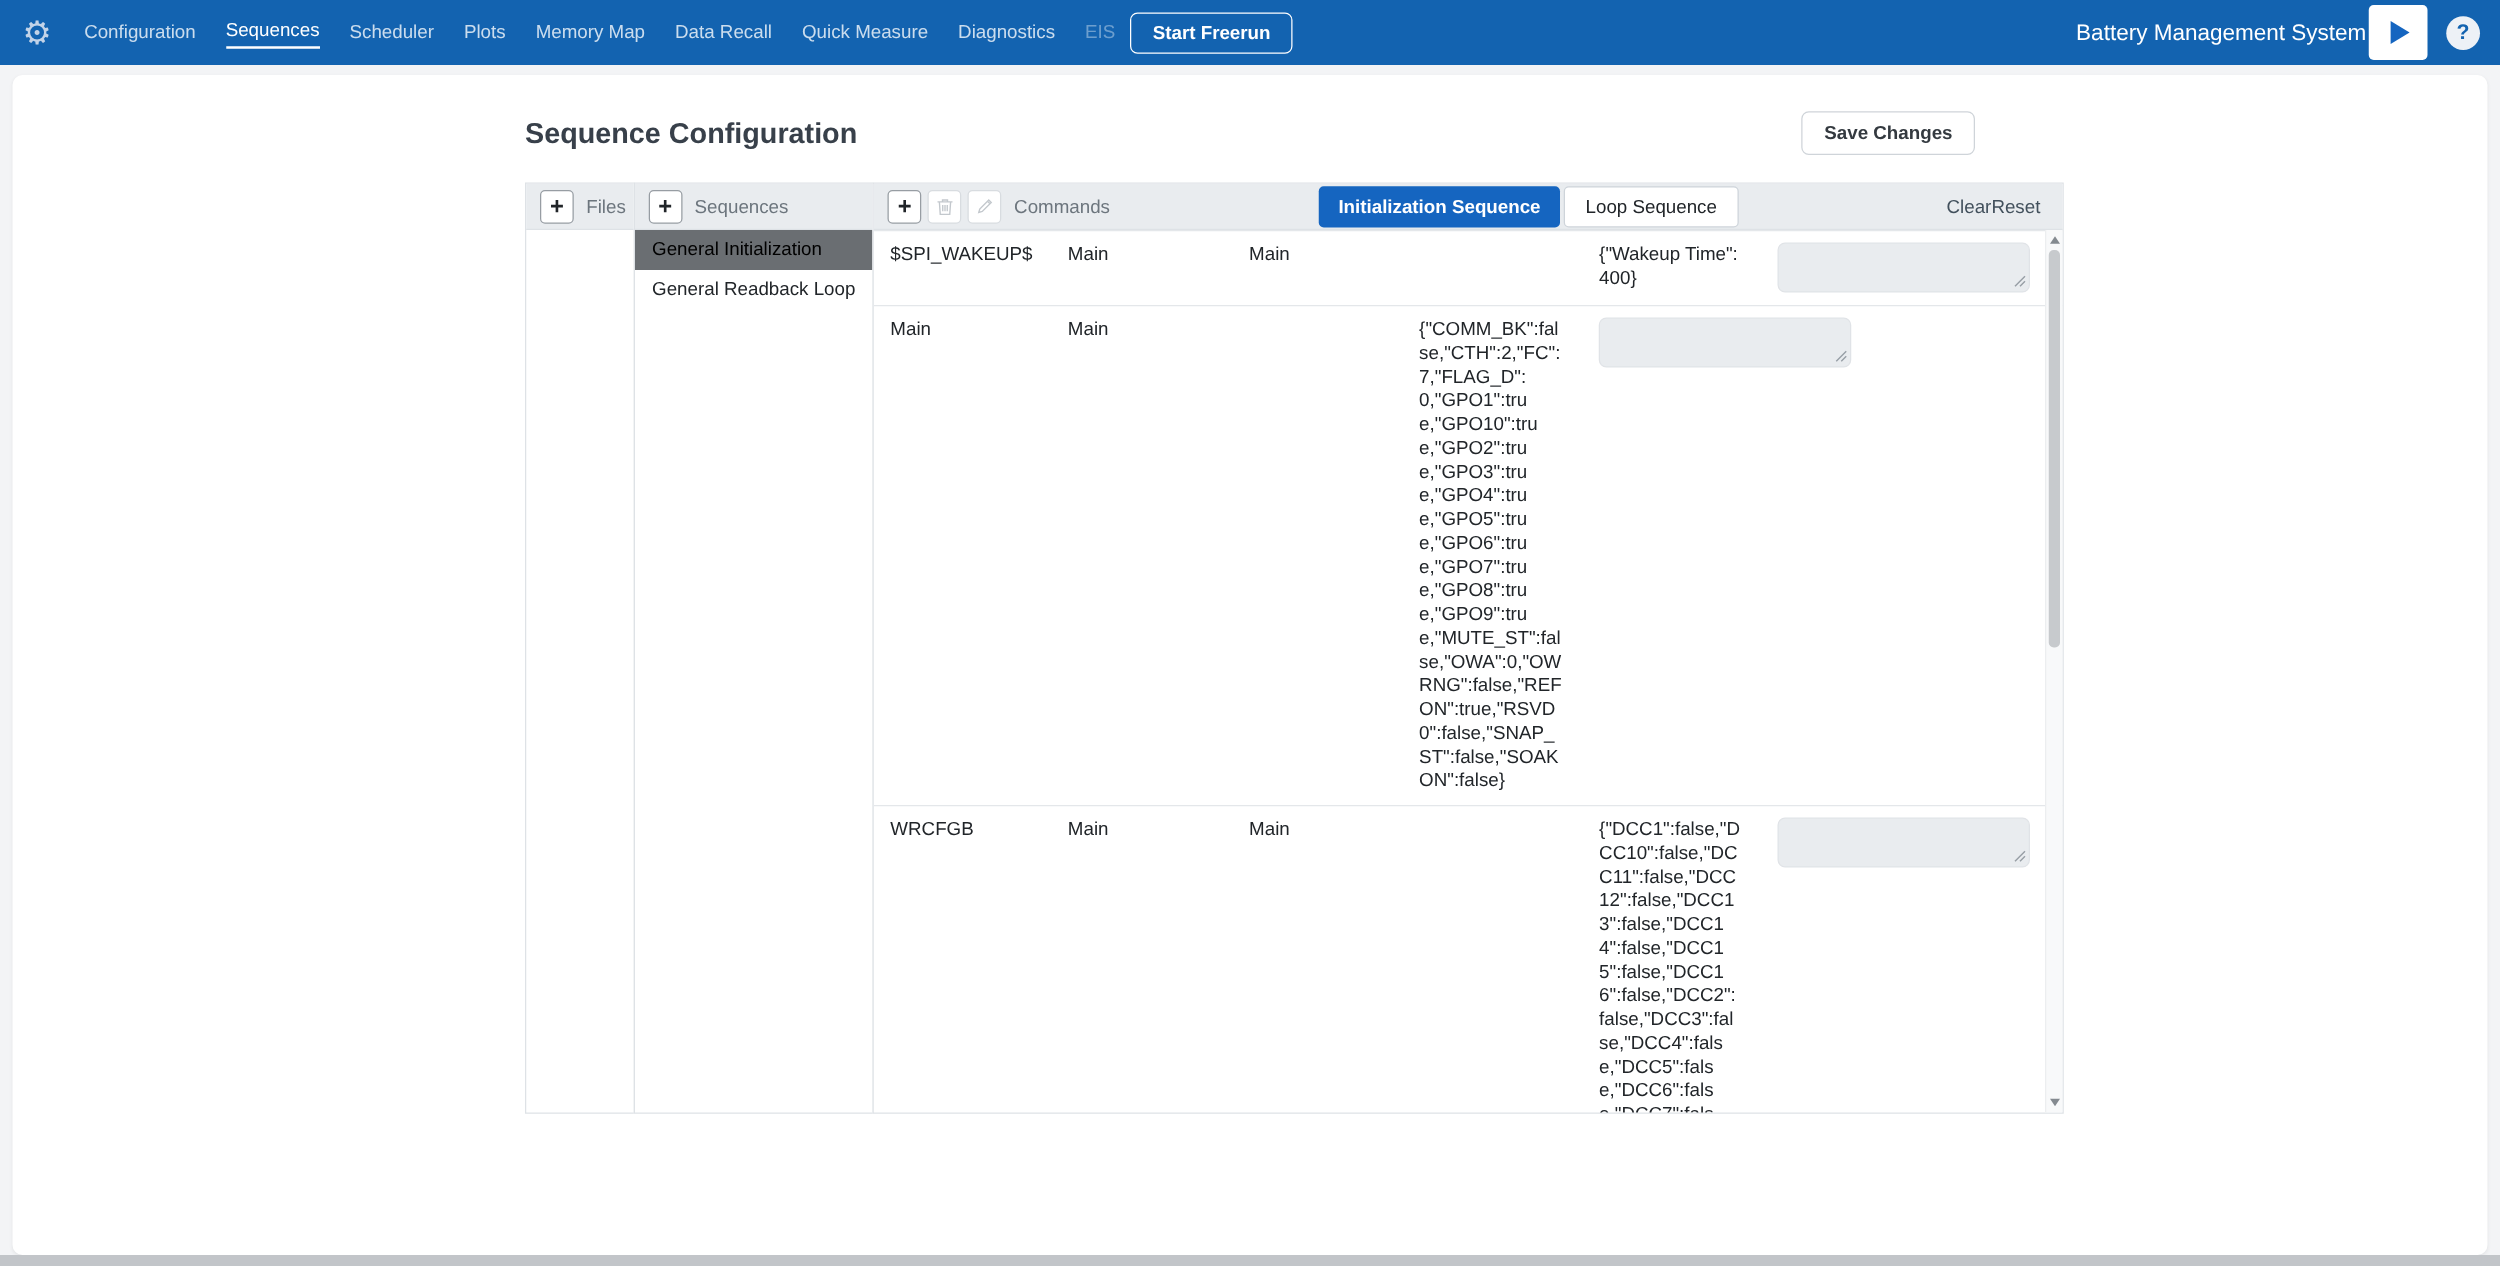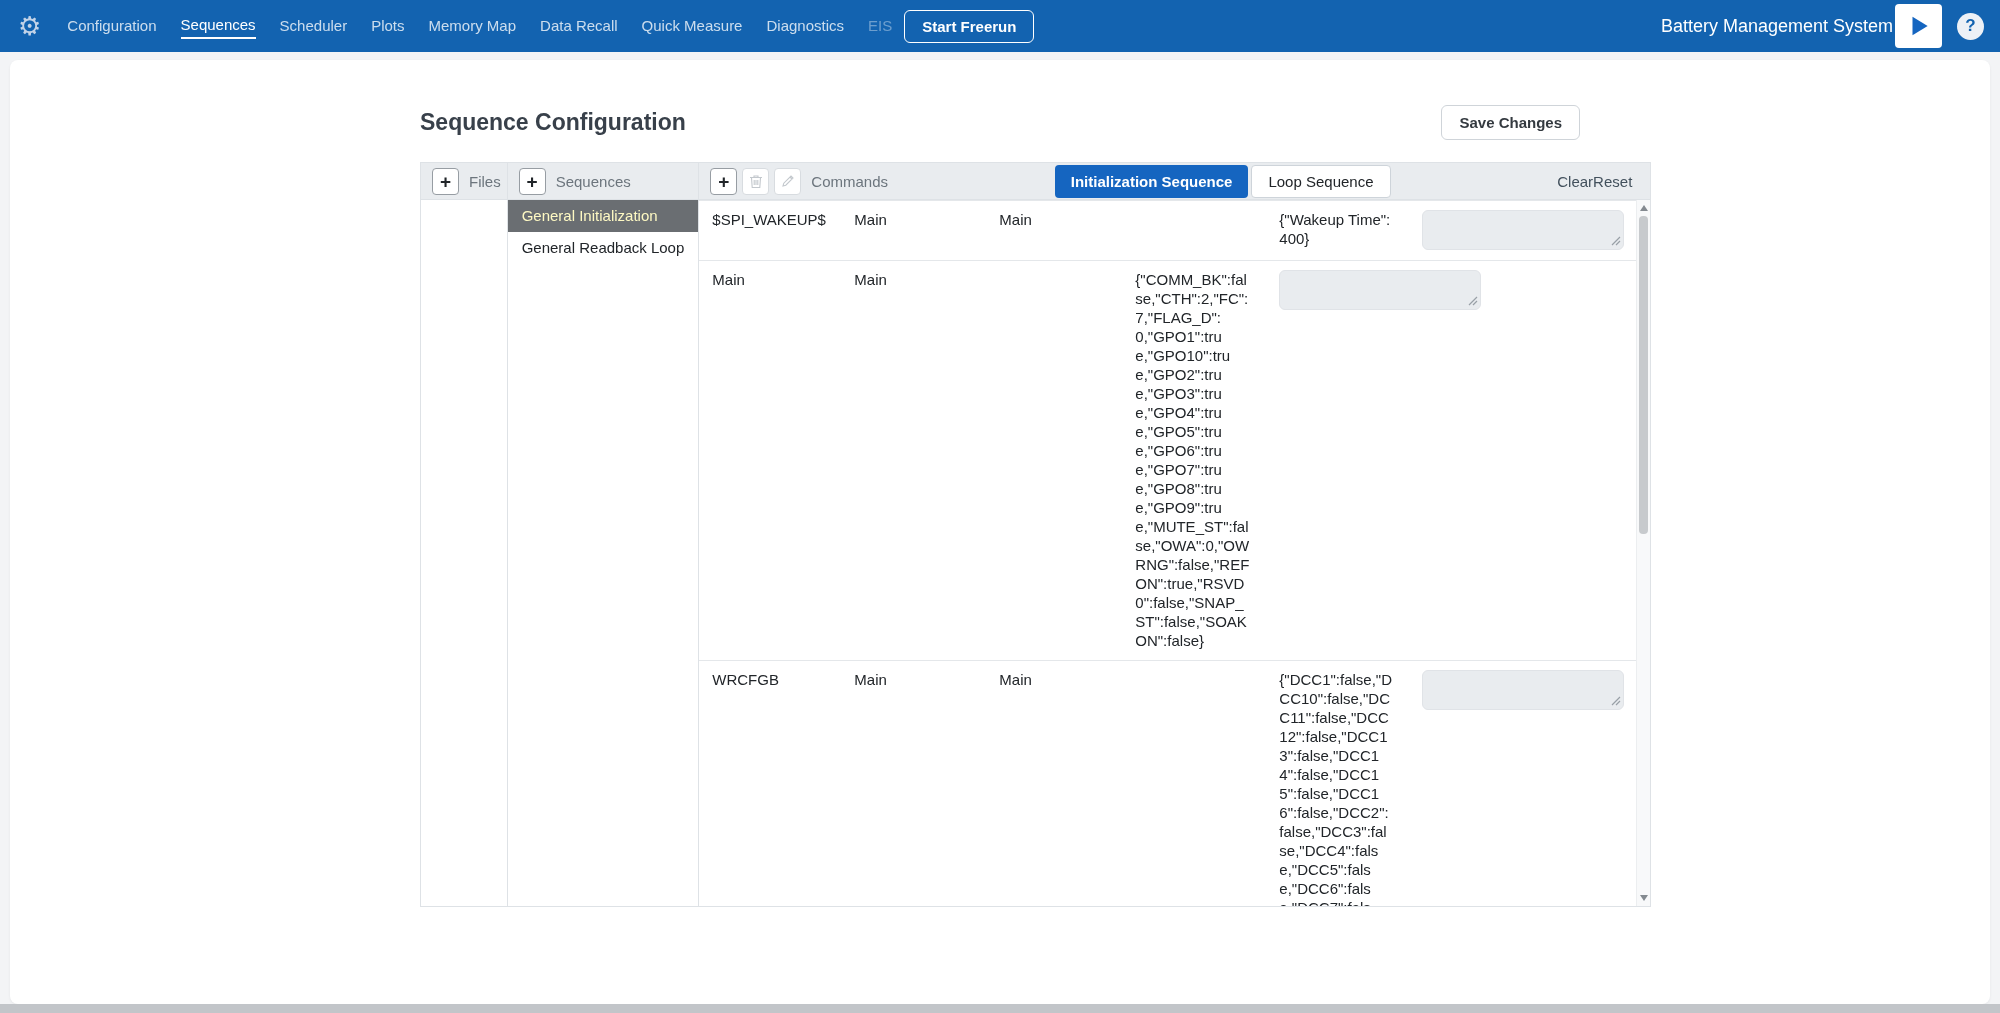--- a/index.html
+++ b/index.html
@@ -72,21 +72,21 @@
 
   
   .card {
     position: absolute;
     top: 60px; left: 10px; right: 10px;
     height: 944px;
     background: #fff;
     border-radius: 8px;
     box-shadow: 0 1px 3px rgba(0,0,0,.06);
   }
-  .content { width: 1160px; margin: 16px auto; padding-top: 28px; }
+  .content { width: 1160px; margin: 0 auto; padding-top: 28px; }
   .title-row {
     display: flex; align-items: center; justify-content: space-between;
     height: 36px; margin-bottom: 22px;
   }
   .page-title { font-size: 23px; font-weight: 700; color: #38404a; }
   .save-btn {
     padding: 8px 17px;
     font-size: 15px; font-weight: 600;
     font-family: inherit;
     color: #343a40;
@@ -128,21 +128,21 @@
 
   .item-list { list-style: none; }
   .item-list li {
     padding: 6px 14px;
     font-size: 15px;
     line-height: 20px;
     color: #212529;
     cursor: pointer;
     white-space: nowrap;
   }
-  .item-list li.selected { background: var(--selected, #6a6e72); color: #fef9c3; }
+  .item-list li.selected { background: var(--selected, #6a6e72); color: #000000; }
 
   
   .toggle-group { display: flex; margin-left: auto; }
   .toggle-btn {
     height: 33px;
     padding: 0 16px;
     font-size: 15px;
     font-family: inherit;
     border-radius: 4px;
     cursor: pointer;

